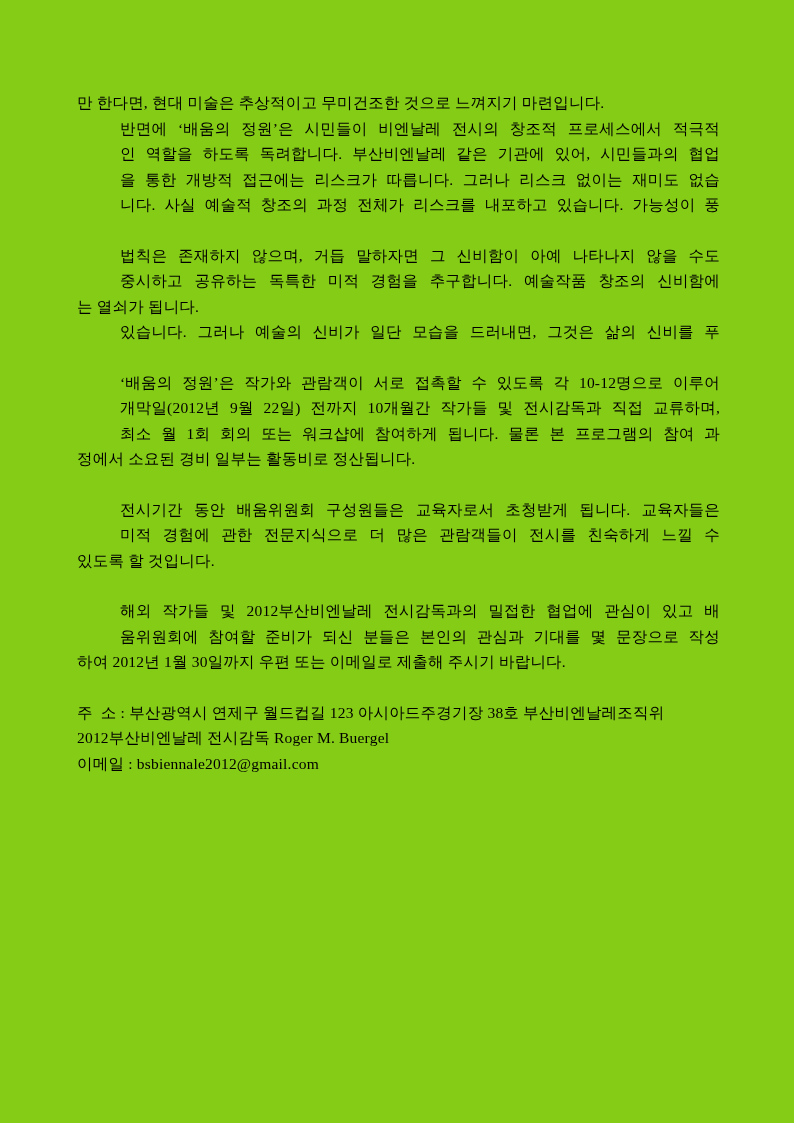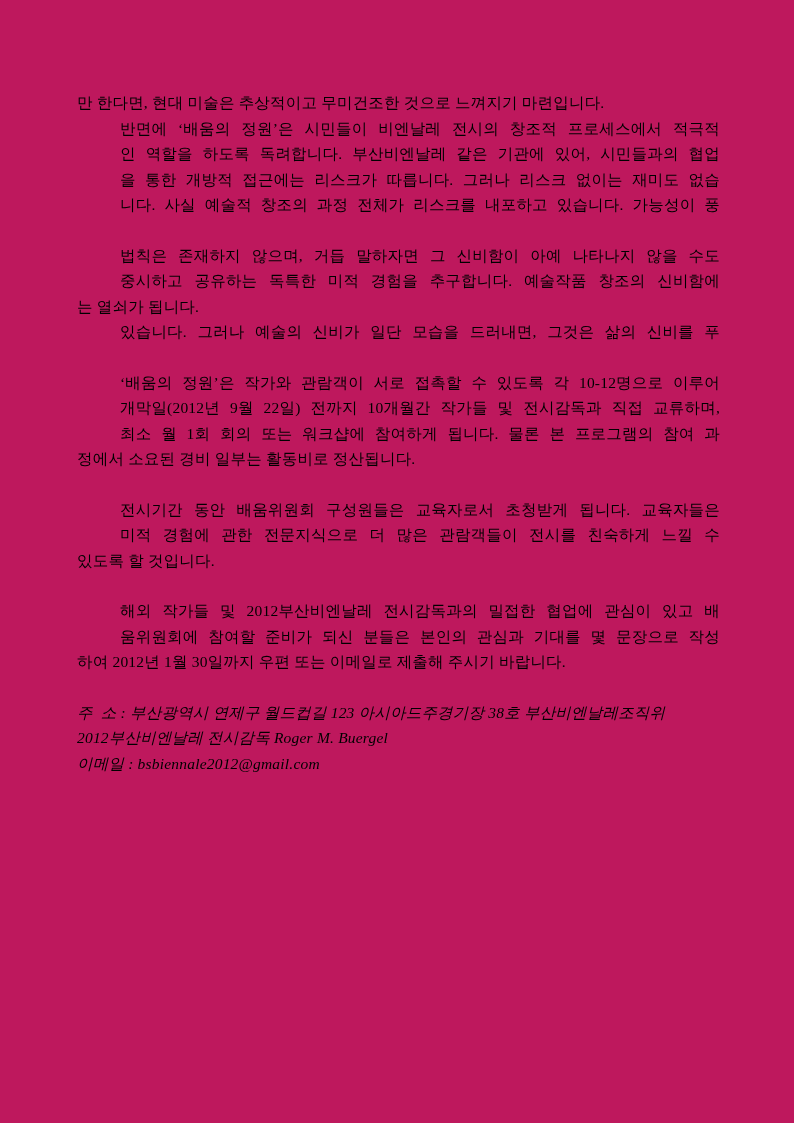--- a/index.html
+++ b/index.html
@@ -4,21 +4,21 @@
 <style>
   html, body {
     margin: 0;
     padding: 0;
     background: #ffffff;
   }
   .page {
     position: relative;
     width: 794px;
     height: 1123px;
-    background: #be185d;
+    background: #84cc16;
     overflow: hidden;
     font-family: "Liberation Serif", "DejaVu Serif", serif;
     color: #000000;
   }
   .content {
     position: absolute;
     left: 77px;
     top: 90px;
     width: 643px;
     font-size: 15.5px;
@@ -35,21 +35,20 @@
     text-align: left;
     letter-spacing: 0.2px;
   }
   .line.fill {
     text-align: justify;
     text-align-last: justify;
     margin-left: 43px;
   }
   .line.nowrap {
     white-space: nowrap;
-    font-style: italic;
   }
   .line.indent {
   }
 </style>
 </head>
 <body>
 
 <div class="page">
   <main class="content">
       <div class="block no-gap">

